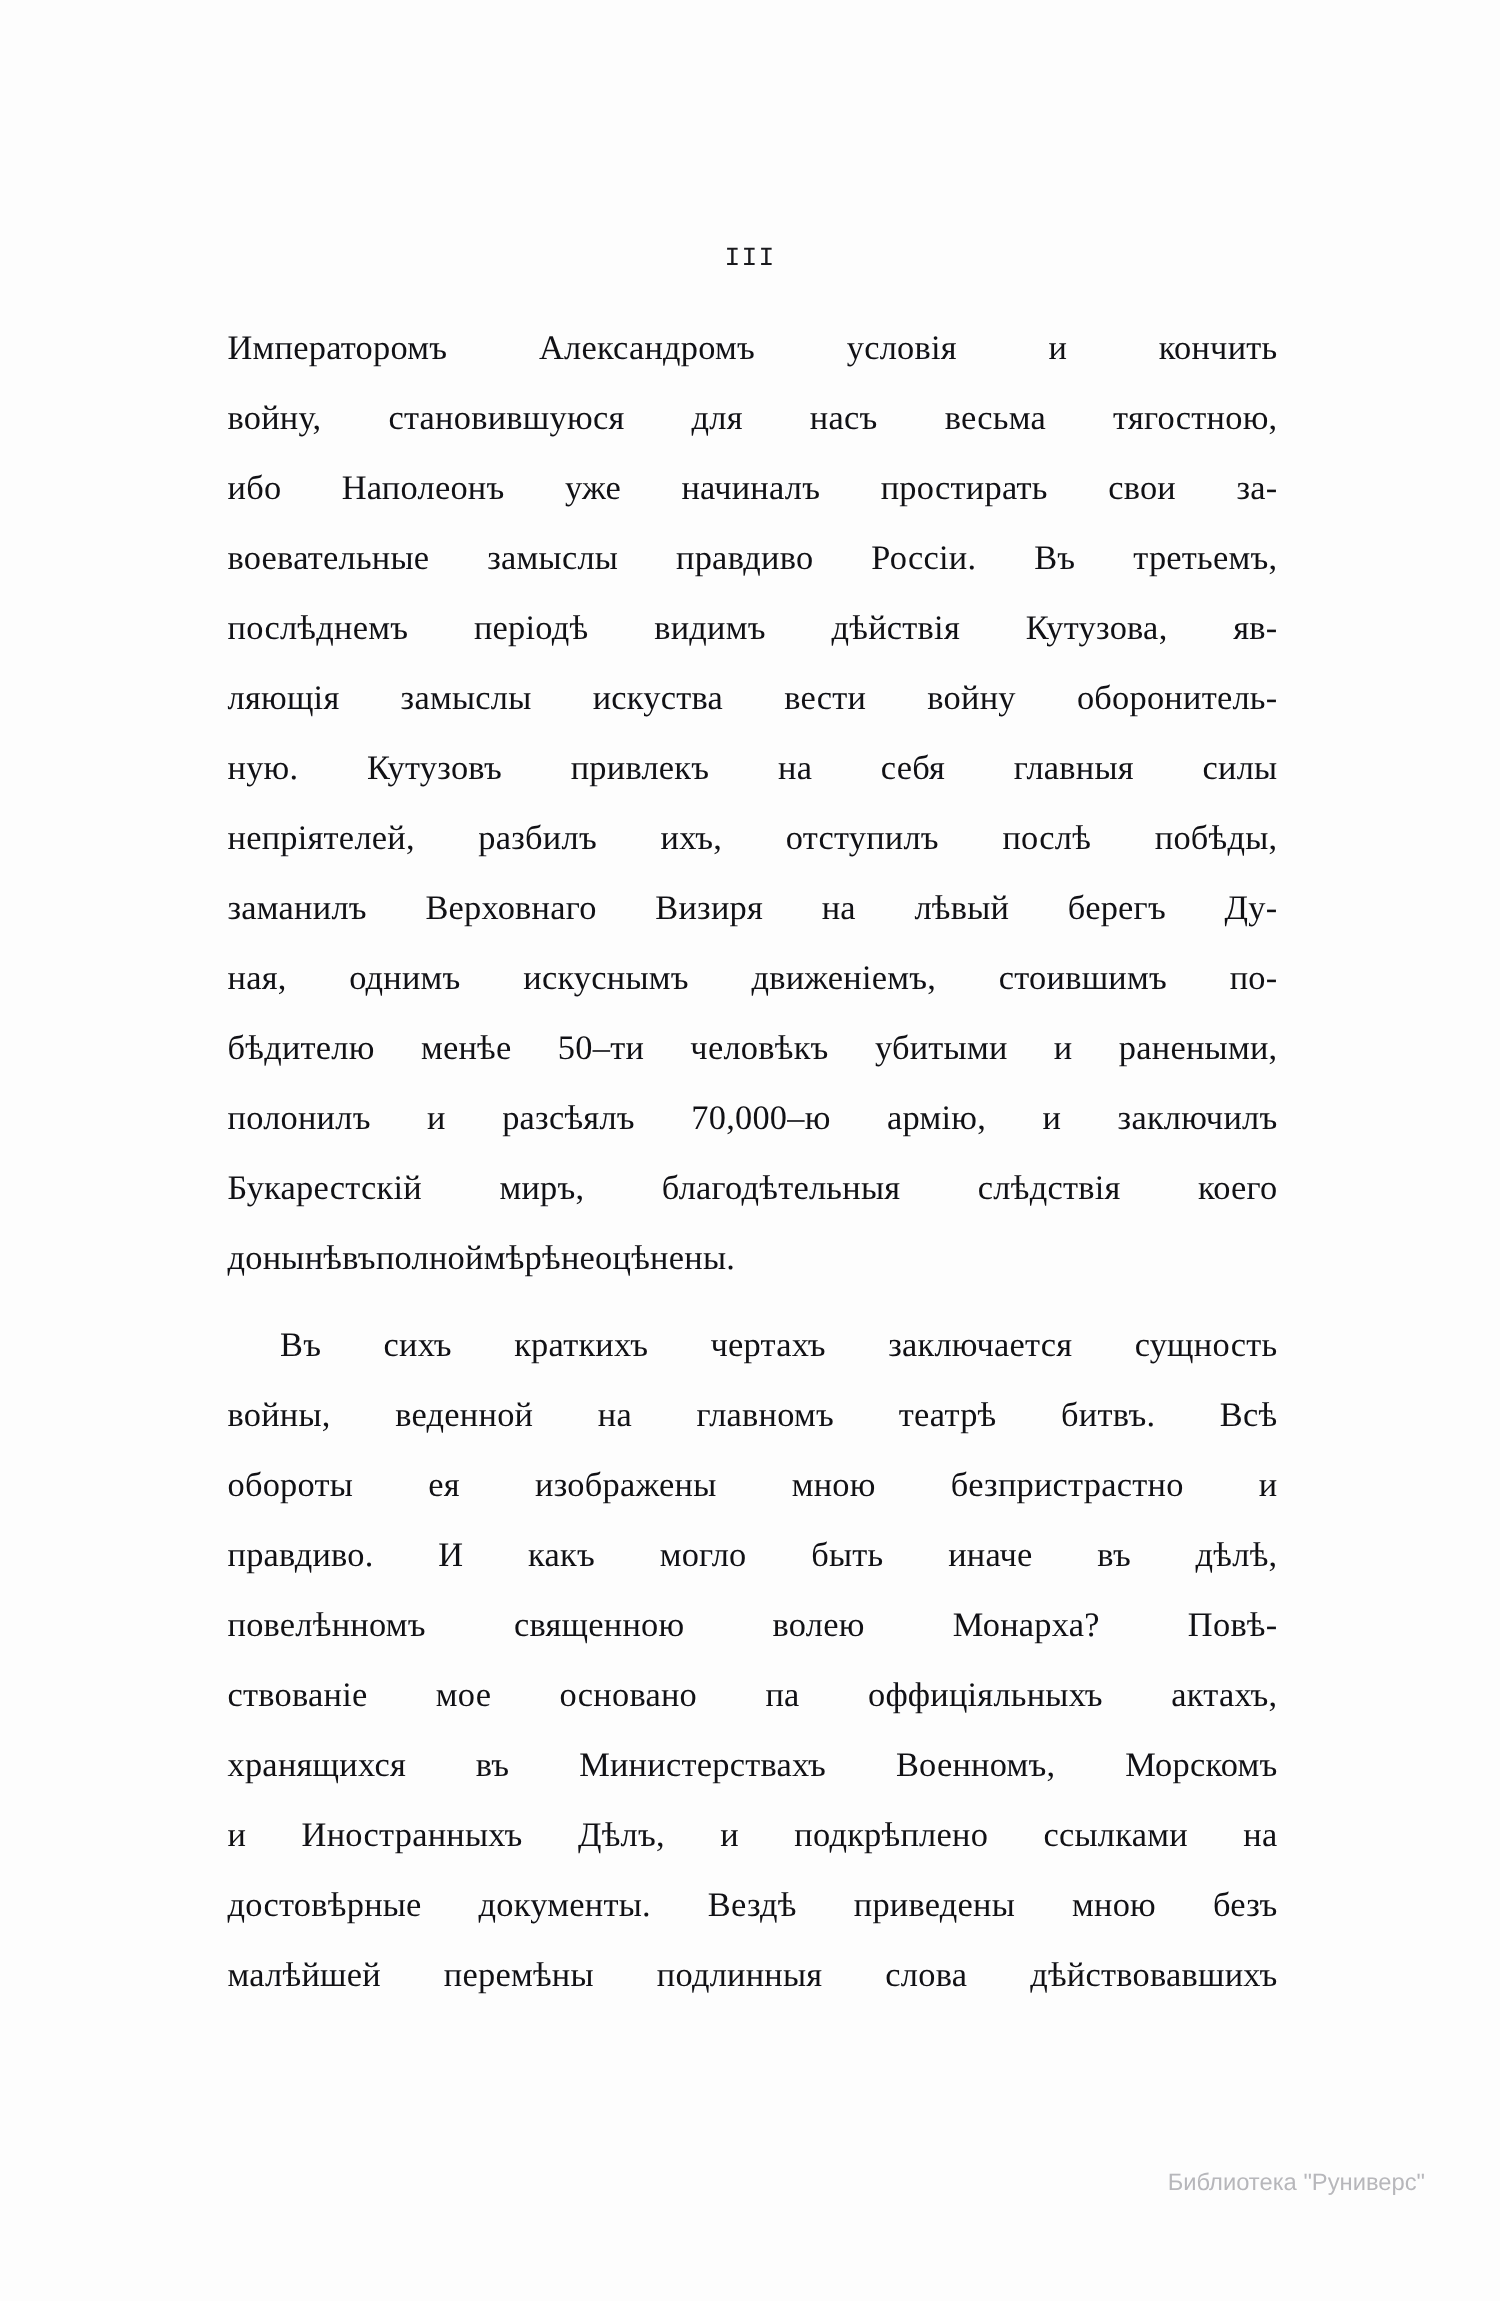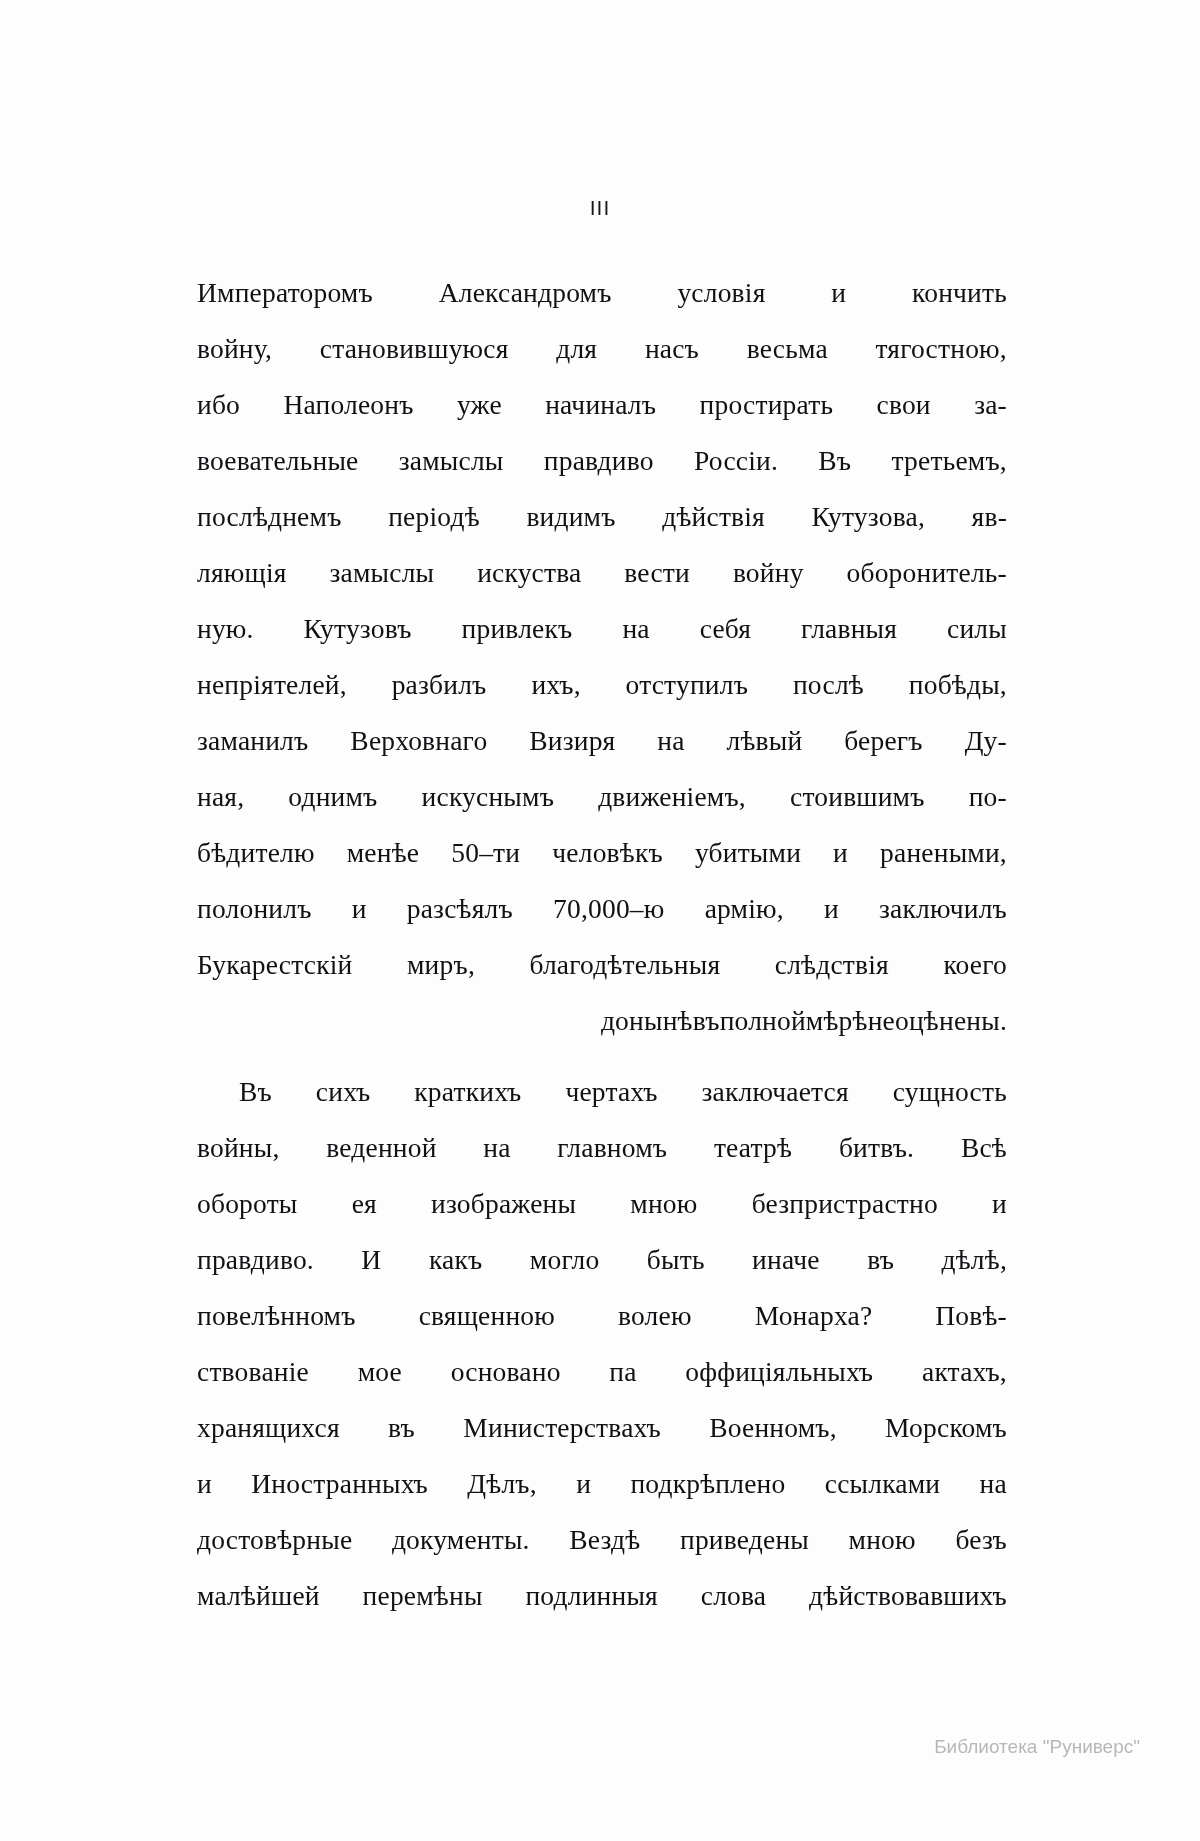--- a/index.html
+++ b/index.html
@@ -22,53 +22,53 @@
     width: 1200px;
     height: 1841px;
     background: #fdfdfd;
   }
   .page-number {
     position: absolute;
     left: 0;
     top: 196px;
     width: 1200px;
     text-align: center;
-    font-family: Liberation Sans, sans-serif;
+    font-family: Liberation Mono, monospace;
     font-size: 21px;
     letter-spacing: 1px;
     color: #1a1a1e;
   }
   .text-block {
     position: absolute;
     left: 182px;
     top: 250px;
     width: 840px;
   }
   .para {
-    margin: 15px;
+    margin: 0;
     padding: 0;
   }
   .para + .para {
     margin-top: 14px;
   }
   .line {
     display: flex;
     font-family: "Liberation Serif", serif;
     font-size: 27.5px;
     line-height: 56px;
     color: #111115;
     white-space: pre;
     letter-spacing: 0.2px;
   }
   
   .line.justify {
     justify-content: space-between;
   }
   .line.left {
-    justify-content: flex-end;
+    justify-content: flex-start;
   }
   .line .w {
     white-space: pre;
   }
   .line.indent {
     padding-left: 42px;
   }
   .watermark {
     position: absolute;
     left: 700px;

